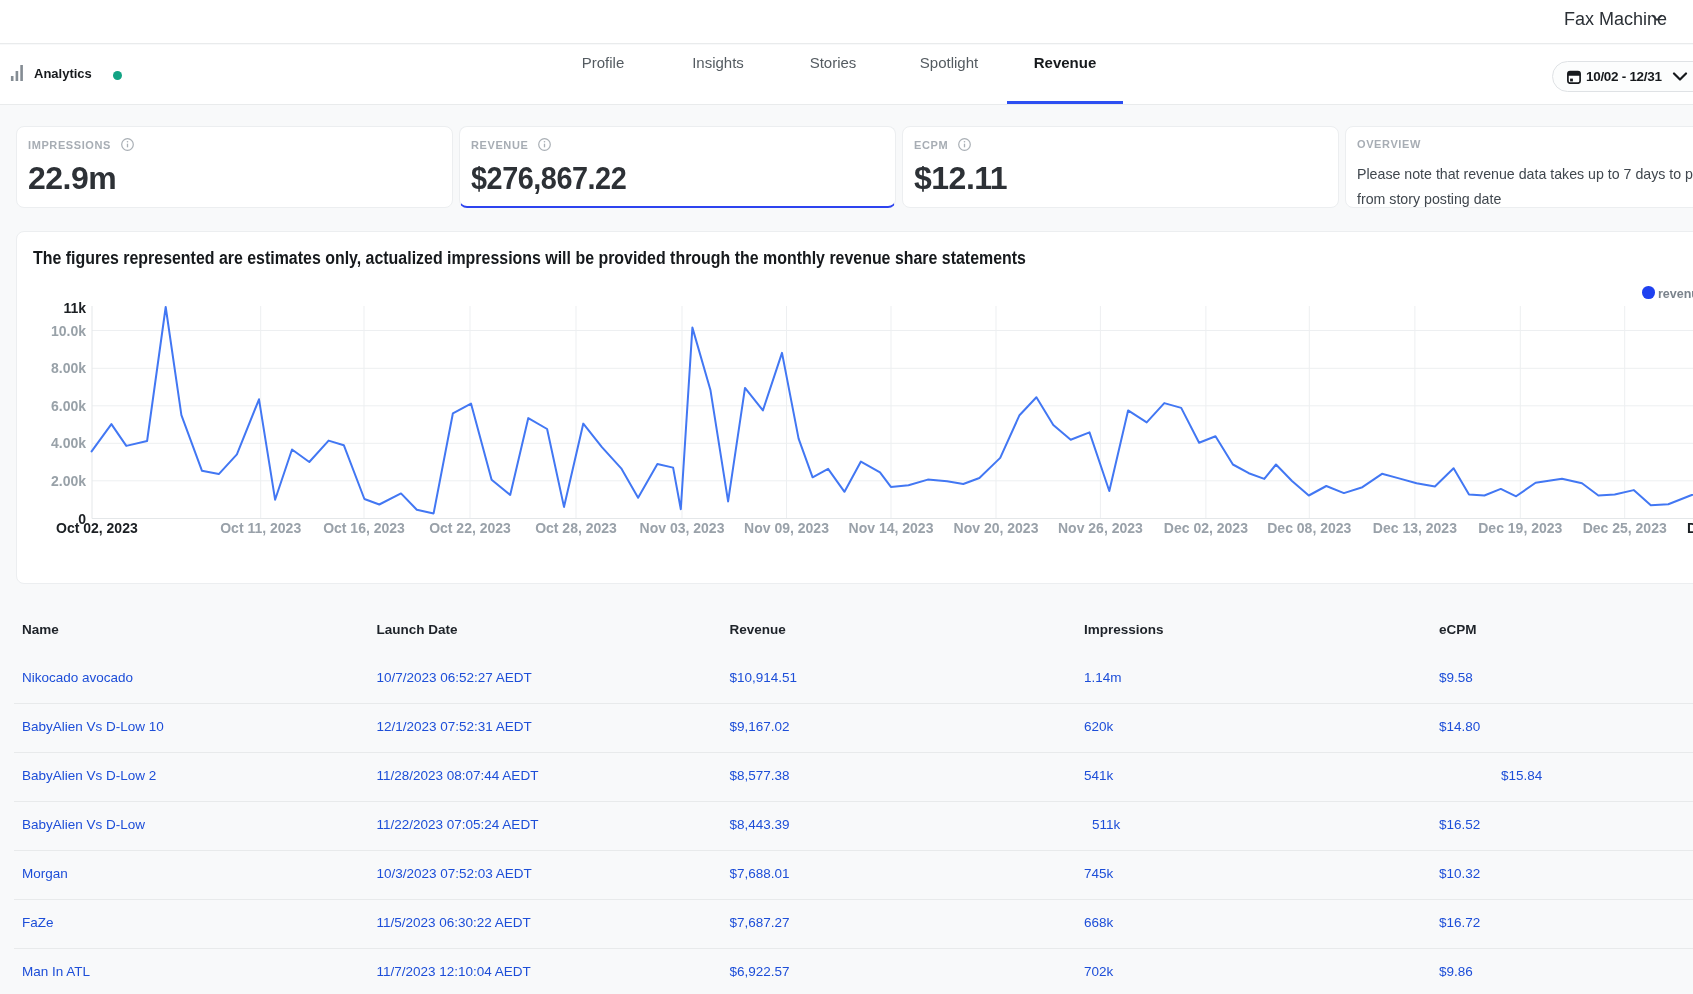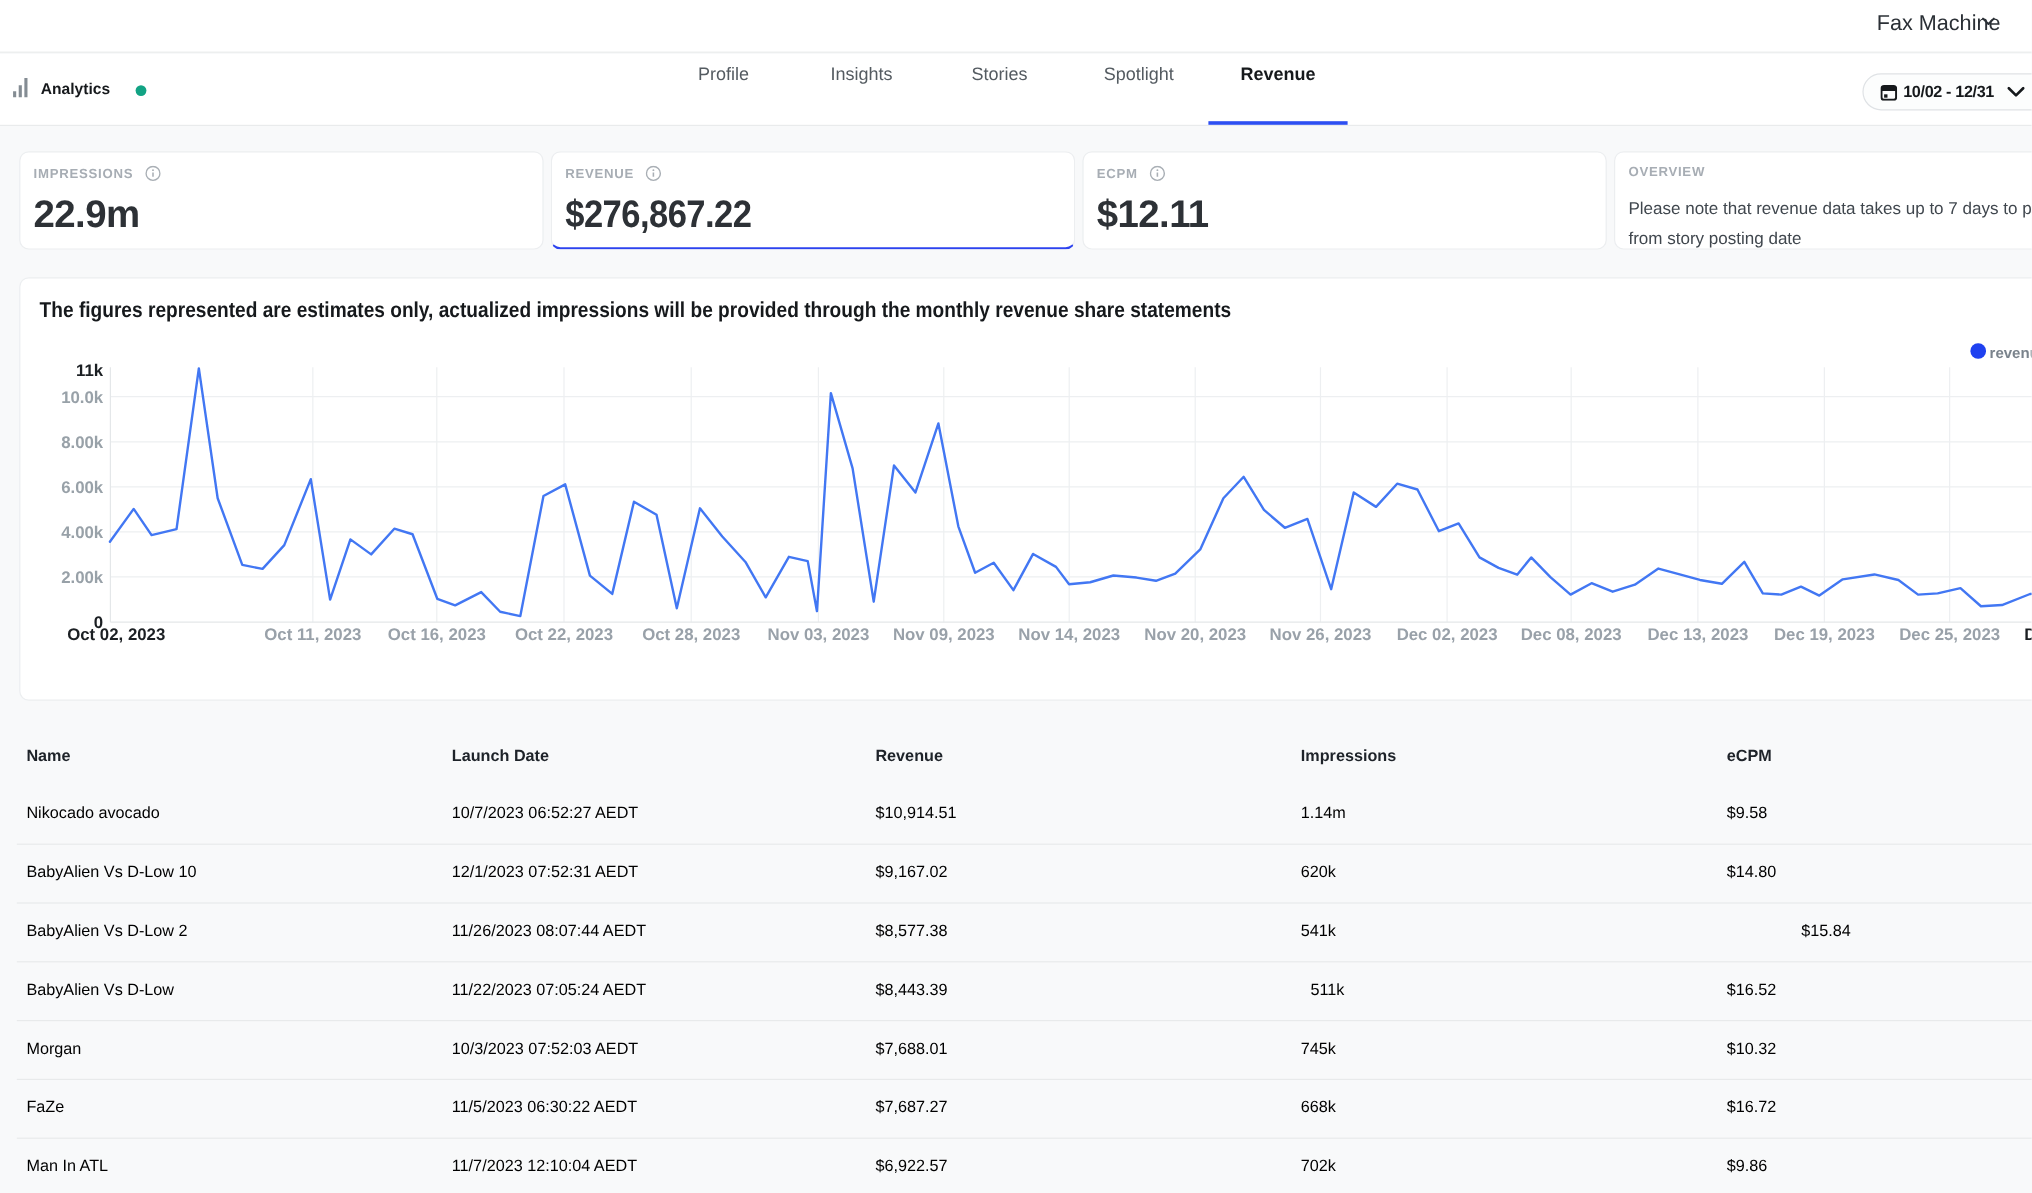--- a/index.html
+++ b/index.html
@@ -8,21 +8,21 @@
 .topbar { position:absolute; left:0; top:0; width:1798px; height:44px; background:#fff; border-bottom:1px solid #e9ebec; }
 .navbar { position:absolute; left:0; top:45px; width:1798px; height:60px; background:#fff; border-bottom:1px solid #e9ebec; }
 .tab { position:absolute; top:54px; transform:translateX(-50%); font-size:15px; color:#545b61; }
 .tab.active { color:#16191c; font-weight:bold; }
 .underline { position:absolute; left:1007px; top:101px; width:116px; height:3px; background:#2d4ff2; }
 .card { position:absolute; top:126px; height:82px; background:#fff; border:1px solid #eceef0; border-radius:8px; }
 .cardlabel { position:absolute; left:11px; top:11px; font-size:11px; font-weight:bold; letter-spacing:0.6px; color:#a7adb4; }
 .cardvalue { position:absolute; left:11px; top:33px; font-size:32px; font-weight:bold; color:#2d3136; letter-spacing:-0.5px; transform-origin:left center; white-space:nowrap; }
 .chartcard { position:absolute; left:16px; top:231px; width:1766px; height:353px; background:#fff; border:1px solid #eceef0; border-radius:8px; }
 .th { position:absolute; font-size:13.5px; font-weight:bold; color:#1e2329;text-align:right; }
-.td { position:absolute; font-size:13.5px; color:#000000; }
+.td { position:absolute; font-size:13.5px; color:#1d4ed8; }
 .sep { position:absolute; left:14px; width:1768px; height:1px; background:#e8eaeb; }
 .pill { position:absolute; left:1552px; top:61px; width:230px; height:31px; border:1px solid #dfe2e5; border-radius:16px; background:#fcfdfd; }
 </style>
 </head>
 <body>
 <div class="topbar"></div>
 <div class="abs" style="left:1564px;top:9px;font-size:18px;color:#2b3036;">Fax Machine</div>
 <svg class="abs" style="left:1651px;top:14px" width="12" height="8" viewBox="0 0 12 8">
     <polyline points="1.5,1.5 6,6 10.5,1.5" fill="none" stroke="#2b3036" stroke-width="1.6" stroke-linecap="round" stroke-linejoin="round"></polyline>
   </svg>
@@ -144,21 +144,21 @@
 <div class="td" style="left:376.5px;top:670px">10/7/2023 06:52:27 AEDT</div>
 <div class="td" style="left:729.5px;top:670px">$10,914.51</div>
 <div class="td" style="left:1084px;top:670px">1.14m</div>
 <div class="td" style="left:1439px;top:670px">$9.58</div>
 <div class="td" style="left:22px;top:719px">BabyAlien Vs D-Low 10</div>
 <div class="td" style="left:376.5px;top:719px">12/1/2023 07:52:31 AEDT</div>
 <div class="td" style="left:729.5px;top:719px">$9,167.02</div>
 <div class="td" style="left:1084px;top:719px">620k</div>
 <div class="td" style="left:1439px;top:719px">$14.80</div>
 <div class="td" style="left:22px;top:768px">BabyAlien Vs D-Low 2</div>
-<div class="td" style="left:376.5px;top:768px">11/26/2023 08:07:44 AEDT</div>
+<div class="td" style="left:376.5px;top:768px">11/28/2023 08:07:44 AEDT</div>
 <div class="td" style="left:729.5px;top:768px">$8,577.38</div>
 <div class="td" style="left:1084px;top:768px">541k</div>
 <div class="td" style="left:1501px;top:768px">$15.84</div>
 <div class="td" style="left:22px;top:817px">BabyAlien Vs D-Low</div>
 <div class="td" style="left:376.5px;top:817px">11/22/2023 07:05:24 AEDT</div>
 <div class="td" style="left:729.5px;top:817px">$8,443.39</div>
 <div class="td" style="left:1092px;top:817px">511k</div>
 <div class="td" style="left:1439px;top:817px">$16.52</div>
 <div class="td" style="left:22px;top:866px">Morgan</div>
 <div class="td" style="left:376.5px;top:866px">10/3/2023 07:52:03 AEDT</div>

